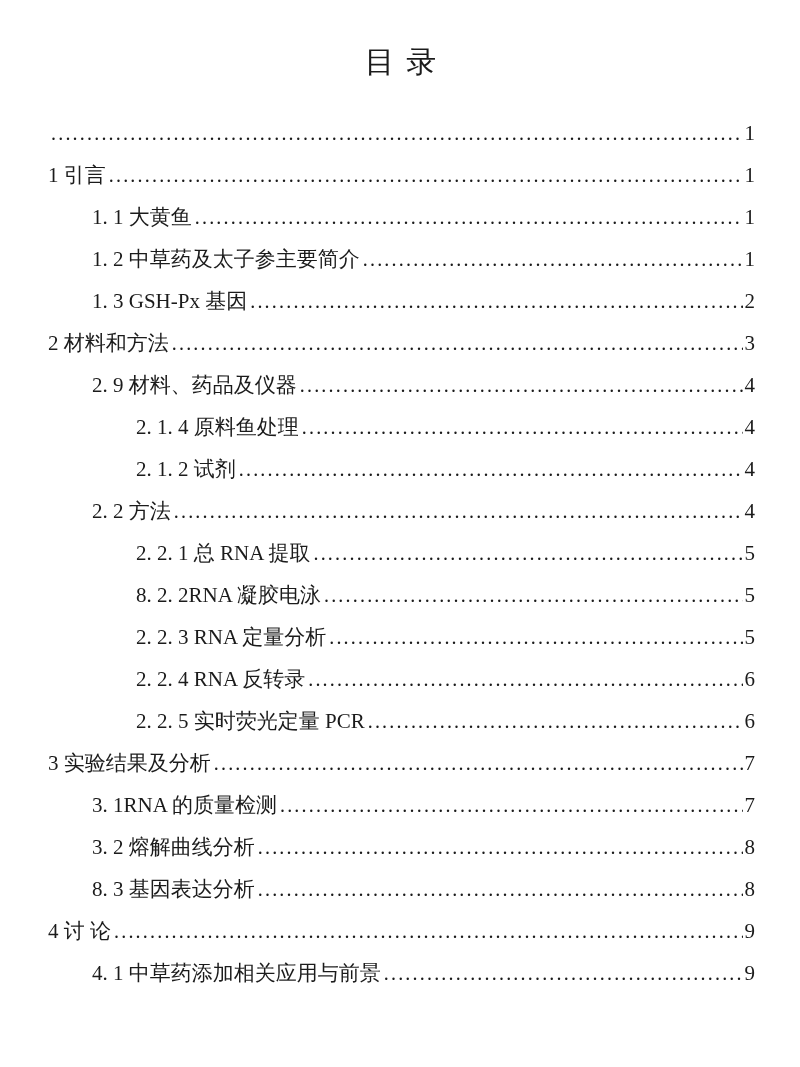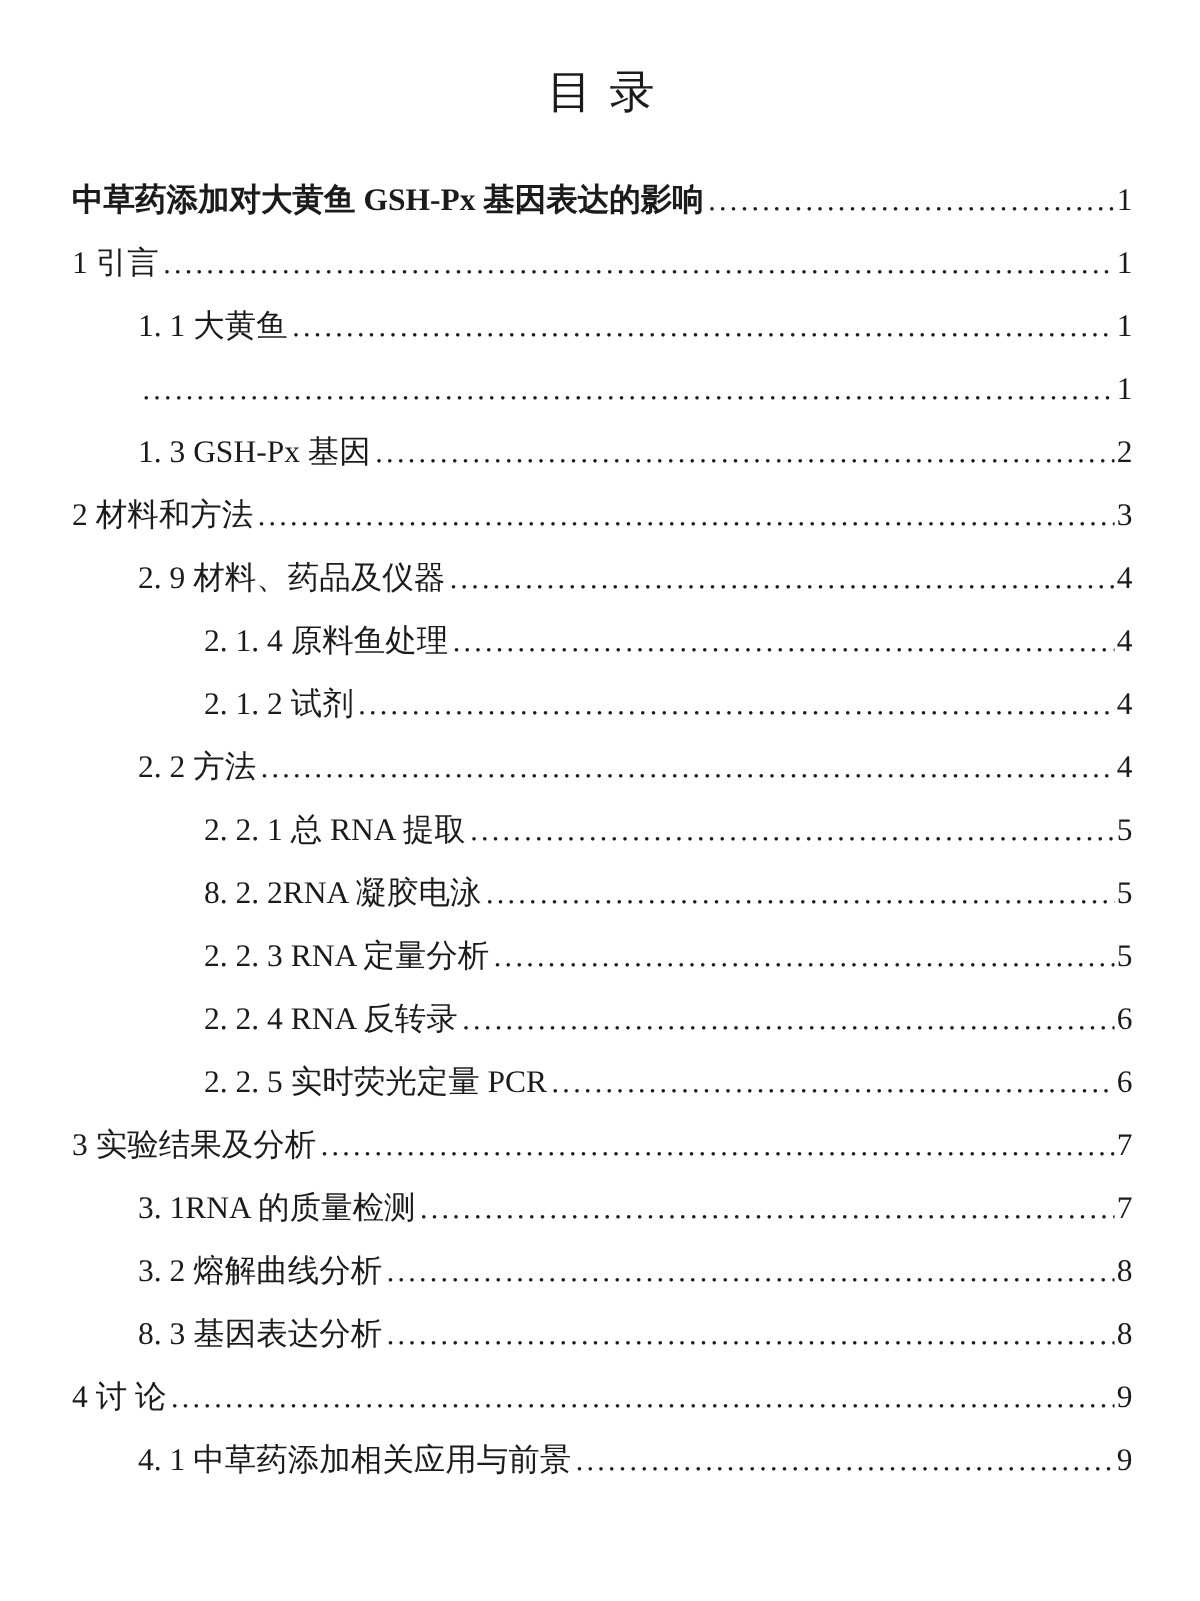--- a/index.html
+++ b/index.html
@@ -52,38 +52,38 @@
 </style>
 </head>
 <body>
 
 <div class="sheet">
   <div class="toc-title">目 录</div>
 
   <div class="toc">
 
     <div class="toc-row lv0 bold">
-      <span class="label">中草药添加对大黄鱼 GSH-Px 基因表达的影响</span>
       <span class="dots">........................................................................................................................................................................................................</span>
       <span class="pnum">1</span>
     </div>
 
     <div class="toc-row lv0">
       <span class="label">1 引言</span>
       <span class="dots">........................................................................................................................................................................................................</span>
       <span class="pnum">1</span>
     </div>
 
     <div class="toc-row lv1">
       <span class="label">1. 1 大黄鱼</span>
       <span class="dots">........................................................................................................................................................................................................</span>
       <span class="pnum">1</span>
     </div>
 
     <div class="toc-row lv1">
+      <span class="label">1. 2 中草药及太子参主要简介</span>
       <span class="dots">........................................................................................................................................................................................................</span>
       <span class="pnum">1</span>
     </div>
 
     <div class="toc-row lv1">
       <span class="label">1. 3 GSH-Px 基因</span>
       <span class="dots">........................................................................................................................................................................................................</span>
       <span class="pnum">2</span>
     </div>
 

